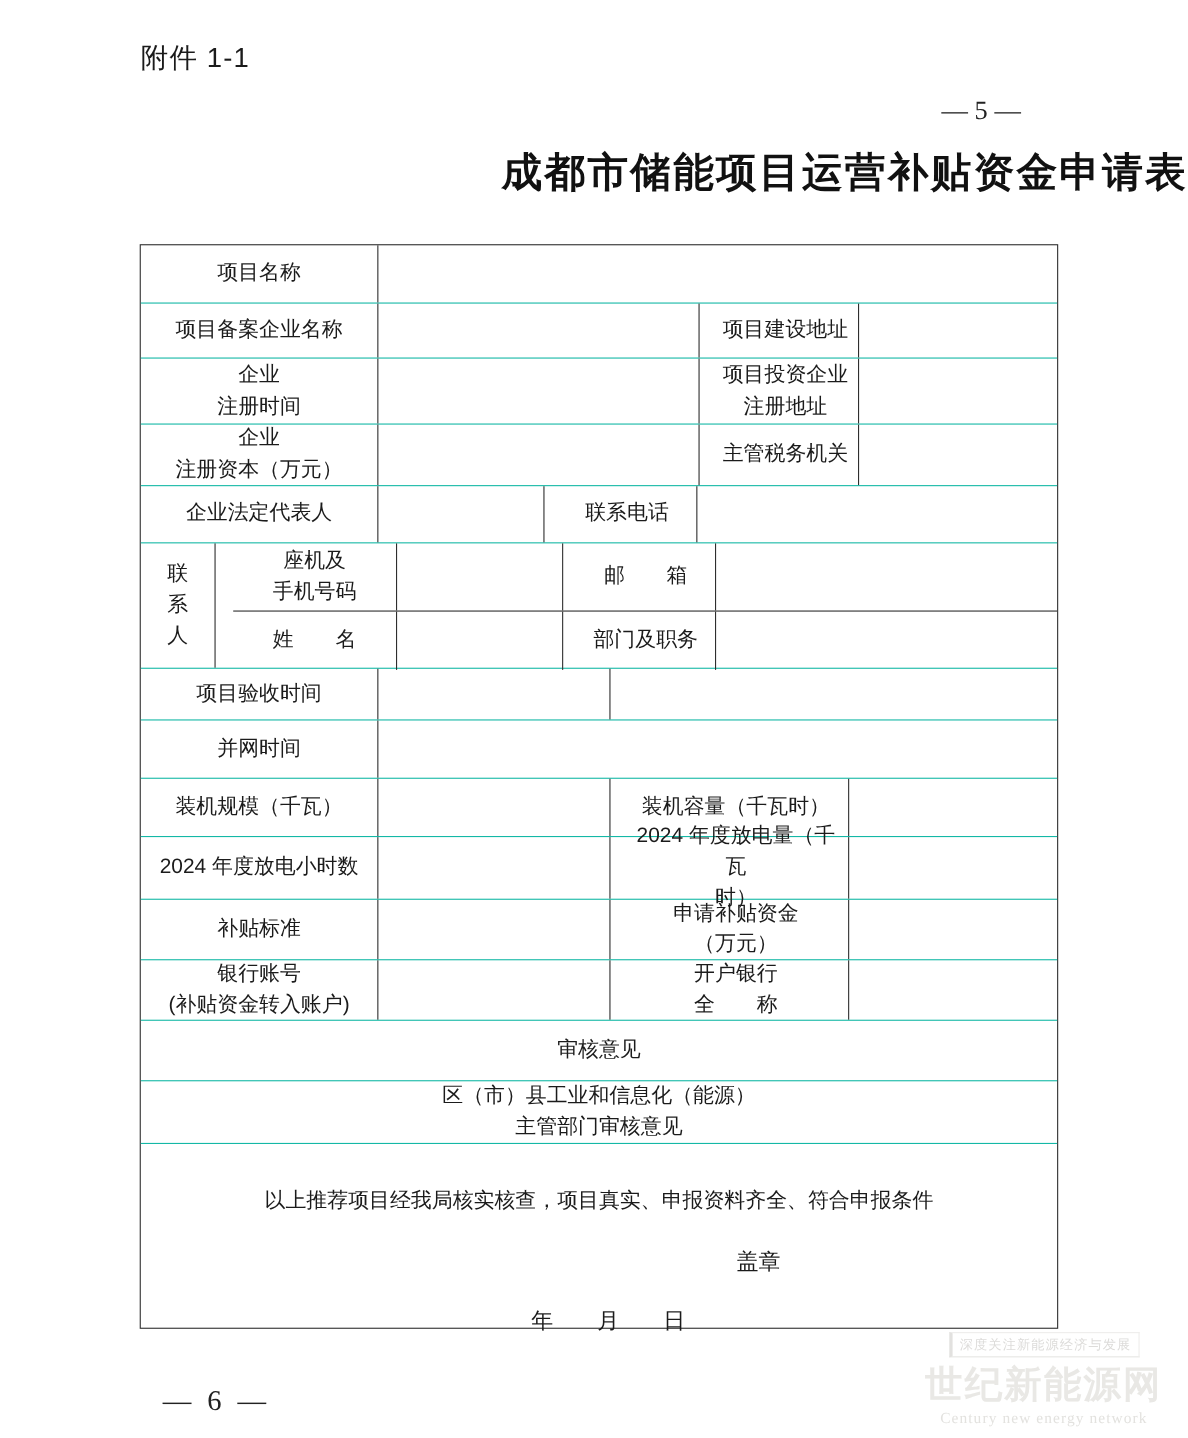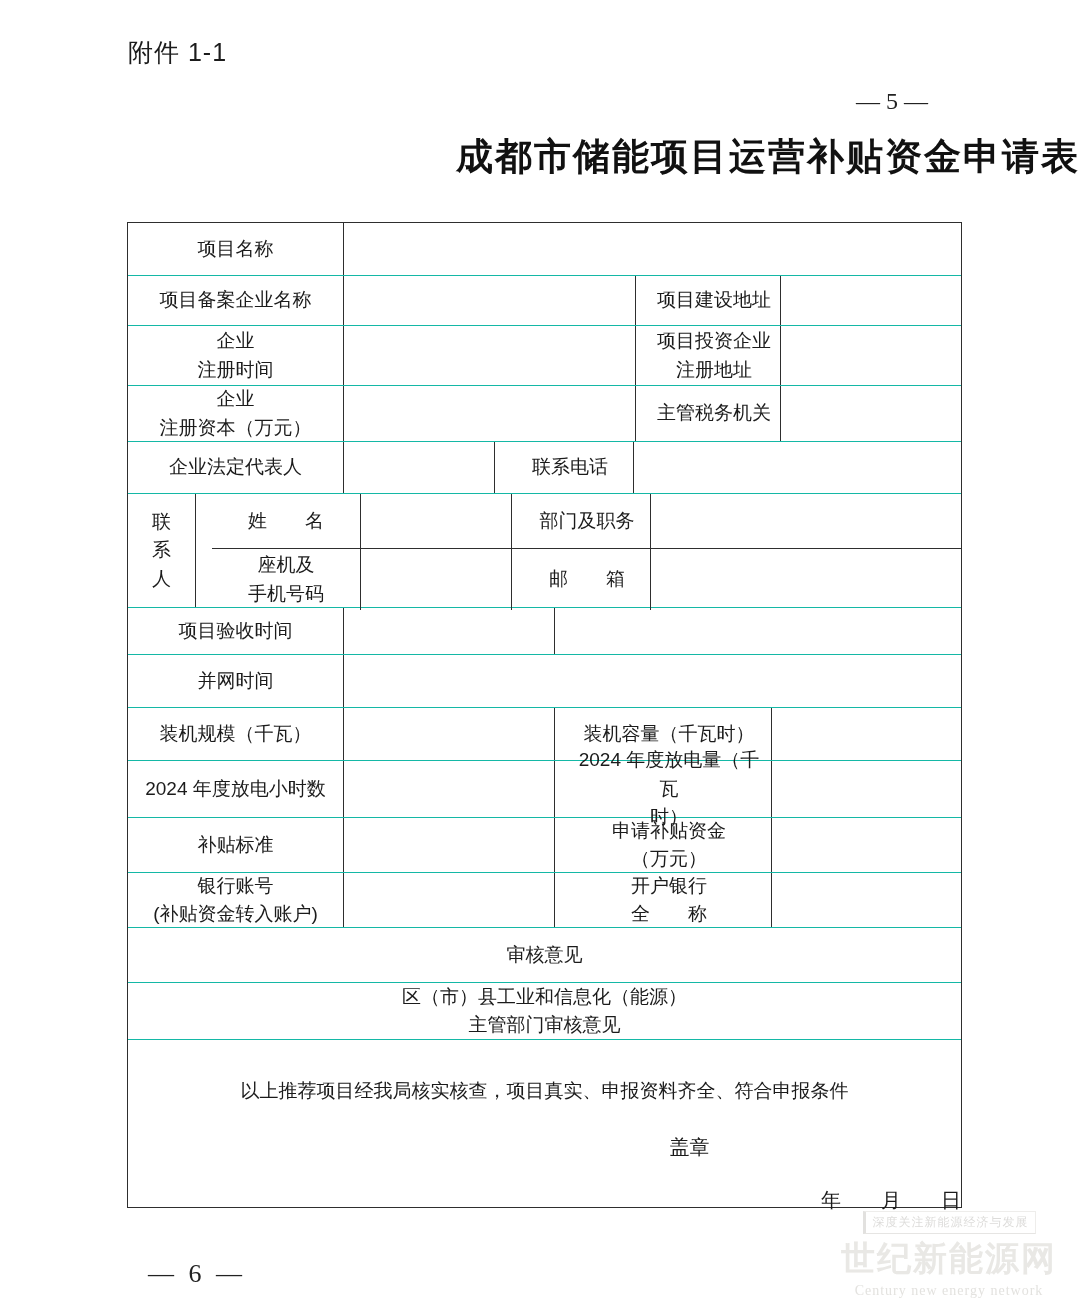--- a/index.html
+++ b/index.html
@@ -56,21 +56,21 @@
   .inner-col { flex: 1; display: flex; flex-direction: column; }
   .inner-row { display: flex; flex: 1; }
   .inner-row + .inner-row { border-top: 1px solid #2e2e2e; }
   .inner-row .tcell:first-child { border-left: none; }
 
   .statement-cell {
     display: block; text-align: center; padding-top: 38px;
     font-size: 19px;
   }
   .seal-line { padding-left: 290px; text-align: center; margin-top: 30px; font-size: 20px; }
-  .date-line { padding-left: 355px; text-align: right; margin-top: 26px; font-size: 20px; }
+  .date-line { padding-left: 355px; text-align: left; margin-top: 26px; font-size: 20px; }
 
   
   .watermark {
     position: absolute; right: 16px; bottom: 8px; width: 230px;
     text-align: center; user-select: none;
   }
   .wm-tagline {
     display: inline-block;
     font-size: 12px; color: #dddcda;
     border-left: 3px solid #e2e1df;
@@ -134,33 +134,33 @@
       <div class="tcell" style="width:151px"></div>
       <div class="tcell" style="width:139px">联系电话</div>
       <div class="tcell fill"></div>
     </div>
 
     <div class="trow" style="height:114px">
       <div class="tcell" style="width:67px">联
 系
 人</div>
       <div class="inner-col">
-        <div class="inner-row" style="height:54px;flex:none">
-          <div class="tcell" style="width:148px">姓　　名</div>
-          <div class="tcell" style="width:151px"></div>
-          <div class="tcell" style="width:139px">部门及职务</div>
-          <div class="tcell fill"></div>
-        </div>
         <div class="inner-row">
           <div class="tcell" style="width:148px">座机及
 手机号码</div>
           <div class="tcell" style="width:151px"></div>
           <div class="tcell" style="width:139px">邮　　箱</div>
           <div class="tcell fill"></div>
         </div>
+        <div class="inner-row" style="height:54px;flex:none">
+          <div class="tcell" style="width:148px">姓　　名</div>
+          <div class="tcell" style="width:151px"></div>
+          <div class="tcell" style="width:139px">部门及职务</div>
+          <div class="tcell fill"></div>
+        </div>
       </div>
     </div>
 
     <div class="trow" style="height:47px">
       <div class="tcell" style="width:215px">项目验收时间</div>
       <div class="tcell" style="width:211px"></div>
       <div class="tcell fill"></div>
     </div>
 
     <div class="trow" style="height:53px">

